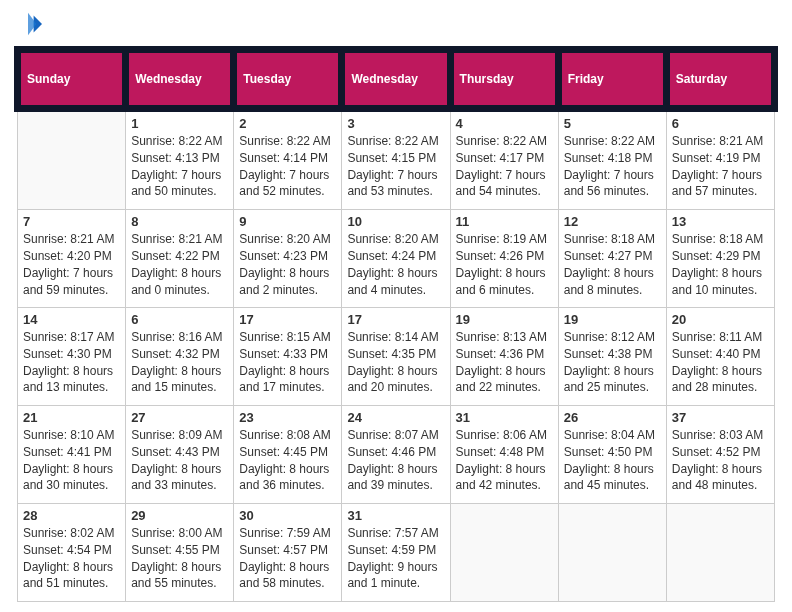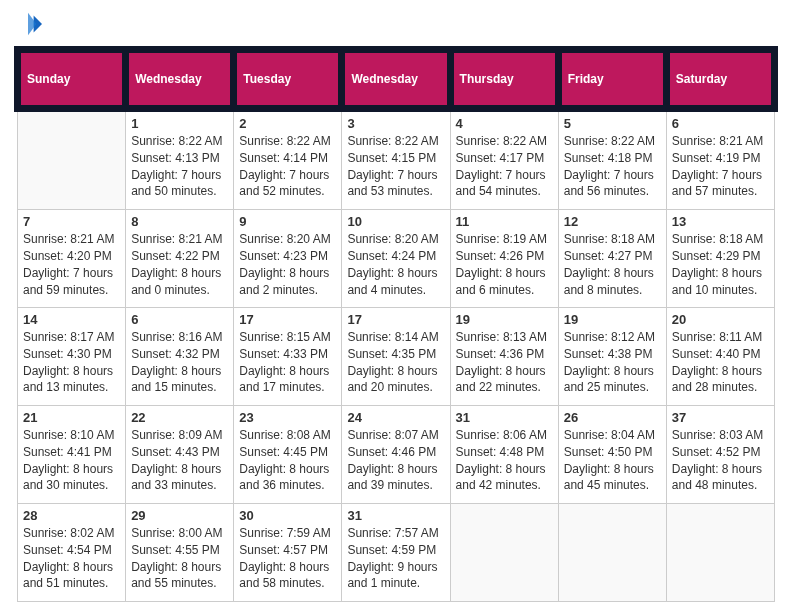--- a/index.html
+++ b/index.html
@@ -225,21 +225,21 @@
             <span class="day-num">20</span>
             <div class="day-detail">Sunrise: 8:11 AM<br>Sunset: 4:40 PM<br>Daylight: 8 hours<br>and 28 minutes.</div>
           </td>
         </tr>
         <tr class="week-row">
           <td>
             <span class="day-num">21</span>
             <div class="day-detail">Sunrise: 8:10 AM<br>Sunset: 4:41 PM<br>Daylight: 8 hours<br>and 30 minutes.</div>
           </td>
           <td>
-            <span class="day-num">22</span>
+            <span class="day-num">27</span>
             <div class="day-detail">Sunrise: 8:09 AM<br>Sunset: 4:43 PM<br>Daylight: 8 hours<br>and 33 minutes.</div>
           </td>
           <td>
             <span class="day-num">23</span>
             <div class="day-detail">Sunrise: 8:08 AM<br>Sunset: 4:45 PM<br>Daylight: 8 hours<br>and 36 minutes.</div>
           </td>
           <td>
             <span class="day-num">24</span>
             <div class="day-detail">Sunrise: 8:07 AM<br>Sunset: 4:46 PM<br>Daylight: 8 hours<br>and 39 minutes.</div>
           </td>

